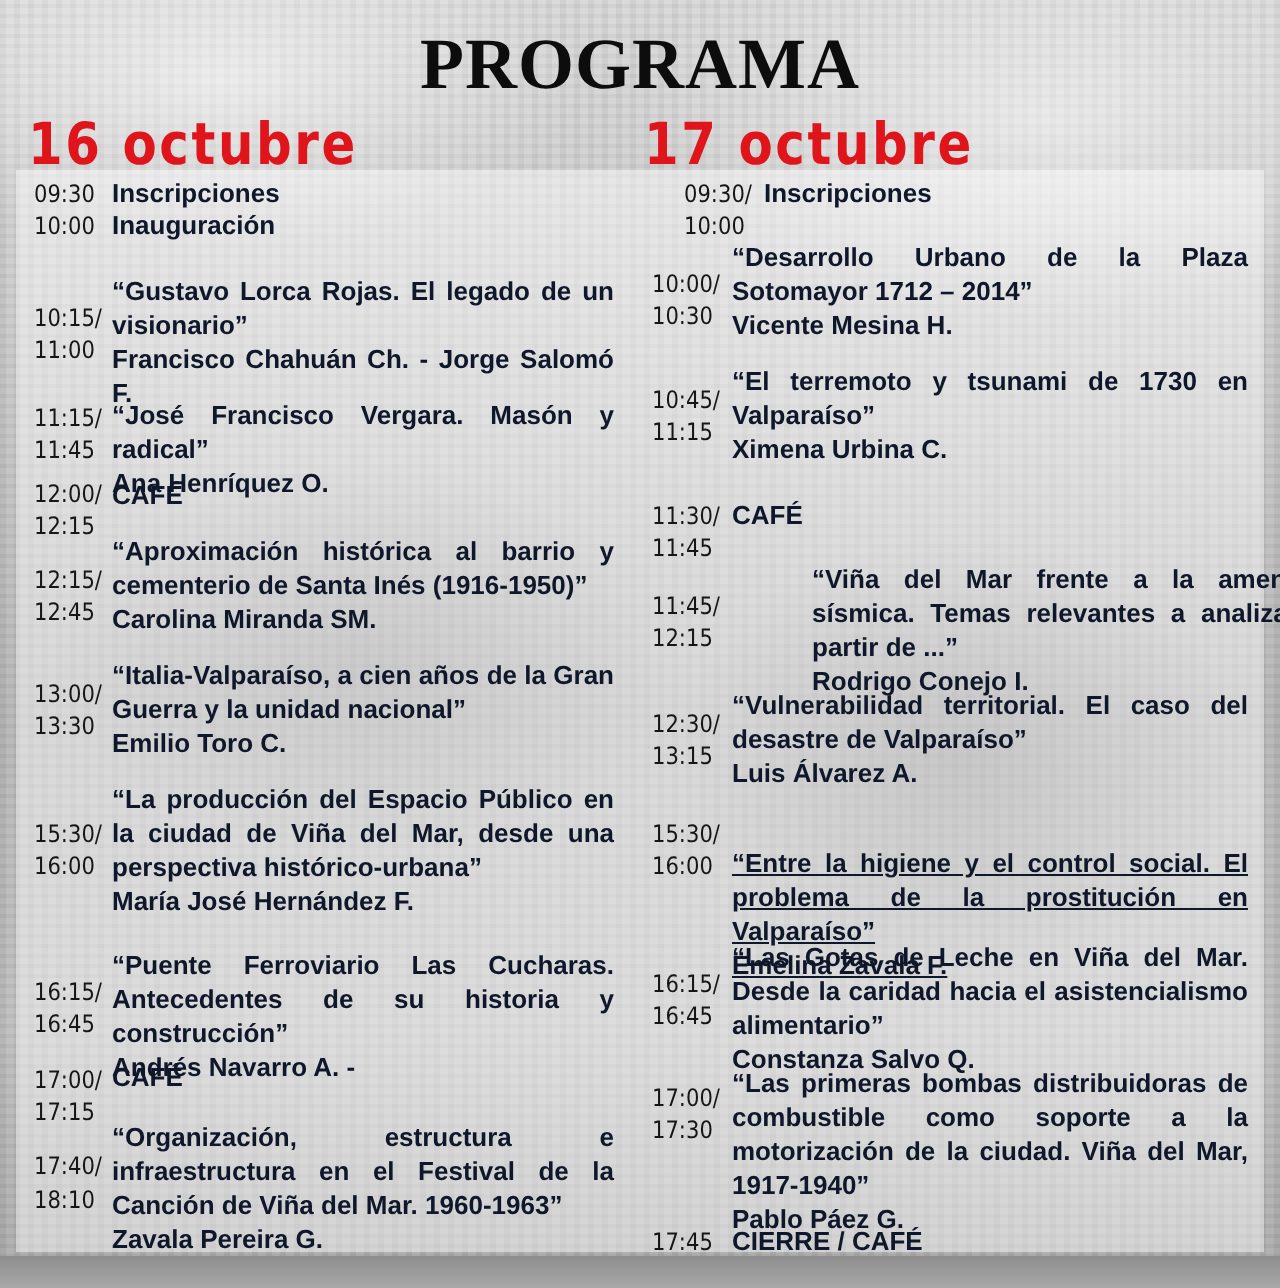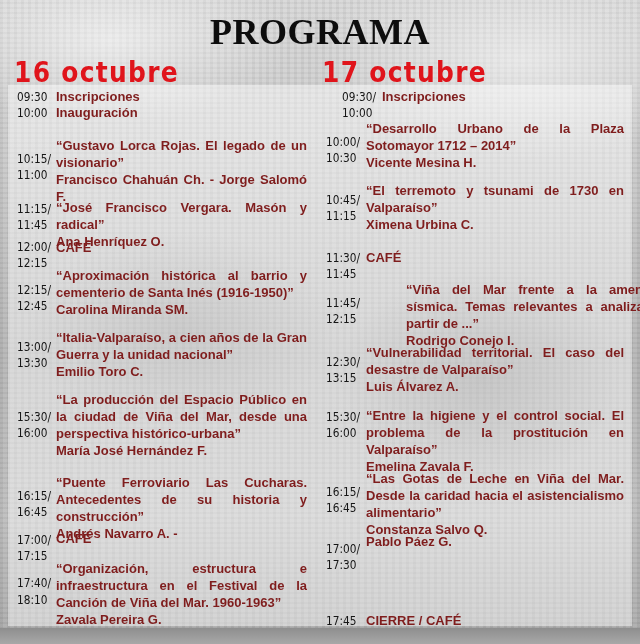--- a/index.html
+++ b/index.html
@@ -38,21 +38,21 @@
       font-family: "DejaVu Sans", sans-serif;
       transform: scaleX(0.86); transform-origin: left center;
     }
     .entry { position: absolute; }
     .time {
       position: absolute; left: 0; font-size: 12px; color: #161616;
       font-family: "DejaVu Sans", sans-serif; line-height: 16px;
       transform: scaleX(0.88); transform-origin: left center; white-space: nowrap;
     }
     .content {
-      position: absolute; font-size: 13px; font-weight: bold; color: #7f1d1d;
+      position: absolute; font-size: 13px; font-weight: bold; color: #0f172a;
       line-height: 17px; text-align: justify; text-align-last: left;
       font-family: "Liberation Sans", sans-serif;
     }
     .content .t, .content .s { display: block; }
   </style>
 </head>
 <body>
 
 <div class="bg"></div>
 <div class="panel"></div>
@@ -209,39 +209,40 @@
     <div class="time" style="top:26px;">13:15</div>
     <div class="content" style="left:40px; top:0; width:258px;">
       <span class="t">“Vulnerabilidad territorial. El caso del desastre de Valparaíso”</span>
       <span class="s">Luis Álvarez A.</span>
     </div>
   </div>
 
   <div class="entry" style="left:326px; top:407px; width:300px; height:52px;">
     <div class="time" style="top:2px;">15:30/</div>
     <div class="time" style="top:18px;">16:00</div>
-    <div class="content" style="left:40px; top:0; width:258px;">
+    <div class="content" style="left:40px; top:16px; width:258px;text-decoration:underline;">
       <span class="t">“Entre la higiene y el control social. El problema de la prostitución en Valparaíso”</span>
       <span class="s">Emelina Zavala F.</span>
     </div>
   </div>
 
   <div class="entry" style="left:326px; top:470px; width:300px; height:52px;">
     <div class="time" style="top:14px;">16:15/</div>
     <div class="time" style="top:30px;">16:45</div>
     <div class="content" style="left:40px; top:0; width:258px;">
       <span class="t">“Las Gotas de Leche en Viña del Mar. Desde la caridad hacia el asistencialismo alimentario”</span>
       <span class="s">Constanza Salvo Q.</span>
     </div>
   </div>
 
   <div class="entry" style="left:326px; top:533px; width:300px; height:70px;">
     <div class="time" style="top:8px;">17:00/</div>
     <div class="time" style="top:24px;">17:30</div>
     <div class="content" style="left:40px; top:0; width:258px;">
+      <span class="t">“Las primeras bombas distribuidoras de combustible como soporte a la motorización de la ciudad. Viña del Mar, 1917-1940”</span>
       <span class="s">Pablo Páez G.</span>
     </div>
   </div>
 
   <div class="entry" style="left:326px; top:612px; width:300px; height:16px;">
     <div class="time" style="top:1px;">17:45</div>
     <div class="content" style="left:40px; top:0; width:258px;">
       <span class="t">CIERRE / CAFÉ</span>
     </div>
   </div>

